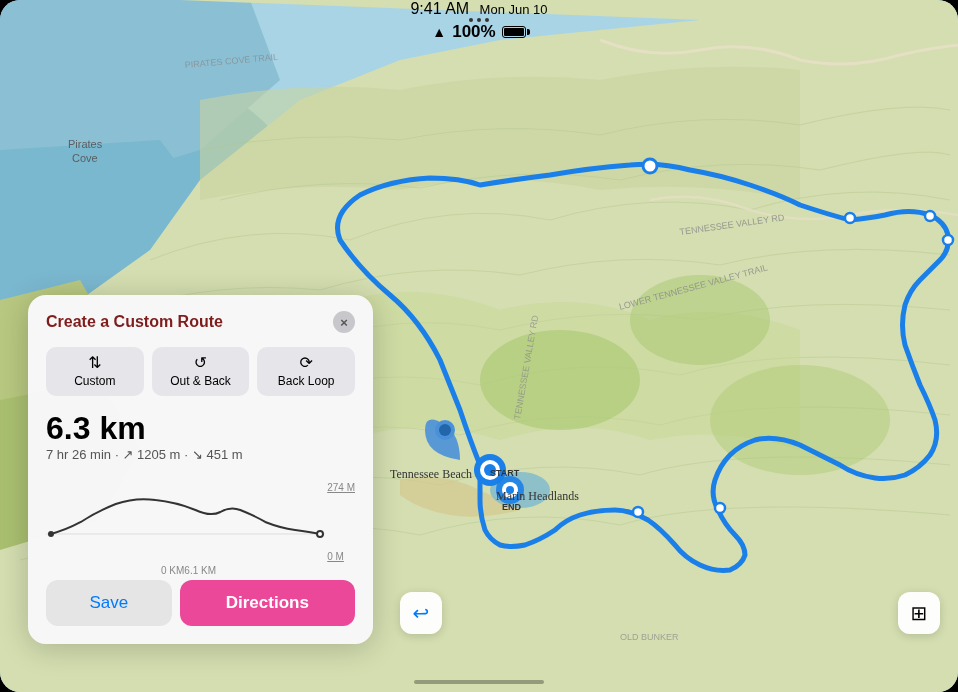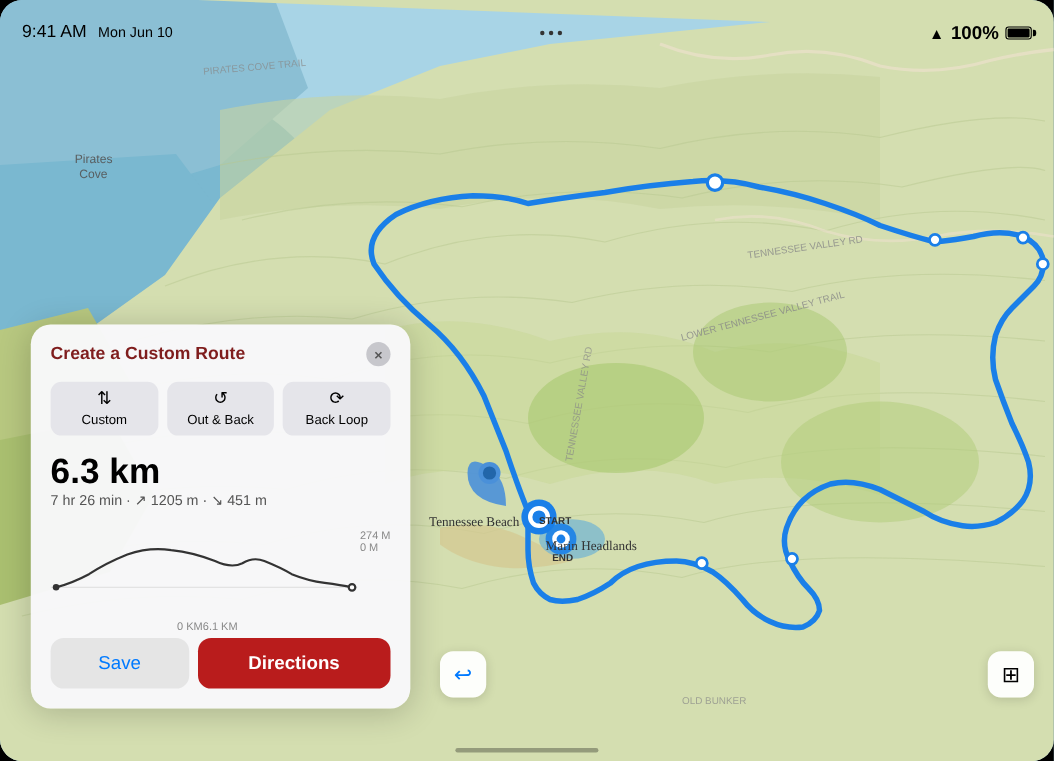--- a/index.html
+++ b/index.html
@@ -8,28 +8,29 @@
       height: 692px;
       overflow: hidden;
       font-family: -apple-system, 'SF Pro Display', 'Helvetica Neue', sans-serif;
       background: #000;
       border-radius: 20px;
     }
 
     
     .status-bar {
       position: absolute;
-      top: 12px; left: 0; right: 0;
+      top: 0; left: 0; right: 0;
       height: 36px;
       display: flex;
       align-items: center;
       justify-content: space-between;
       padding: 0 20px;
       z-index: 100;
       background: transparent;
+      flex-direction: column;
     }
     .status-center {
       display: flex;
       gap: 4px;
       align-items: center;
     }
     .status-dot {
       width: 4px; height: 4px;
       border-radius: 50%;
       background: #333;
@@ -173,24 +174,25 @@
       position: relative;
       height: 80px;
       margin-bottom: 14px;
     }
     .chart-labels-right {
       position: absolute;
       right: 0;
       top: 0;
       display: flex;
       flex-direction: column;
-      justify-content: flex-start;
+      justify-content: space-between;
       height: 100%;
       font-size: 10px;
       color: #888;
+      text-decoration: underline;
     }
     .chart-labels-bottom {
       position: absolute;
       bottom: -14px;
       left: 0;
       right: 24px;
       display: flex;
       justify-content: center;
       font-size: 10px;
       color: #888;
@@ -214,21 +216,21 @@
       border: none;
       border-radius: 12px;
       font-size: 17px;
       font-weight: 500;
       color: #007aff;
       cursor: pointer;
     }
     .btn-directions {
       flex: 1.5;
       padding: 13px;
-      background: #b91c1c;
+      background: #ec4899;
       border: none;
       border-radius: 12px;
       font-size: 17px;
       font-weight: 600;
       color: #fff;
       cursor: pointer;
     }
 
     
     .map-back-btn {

